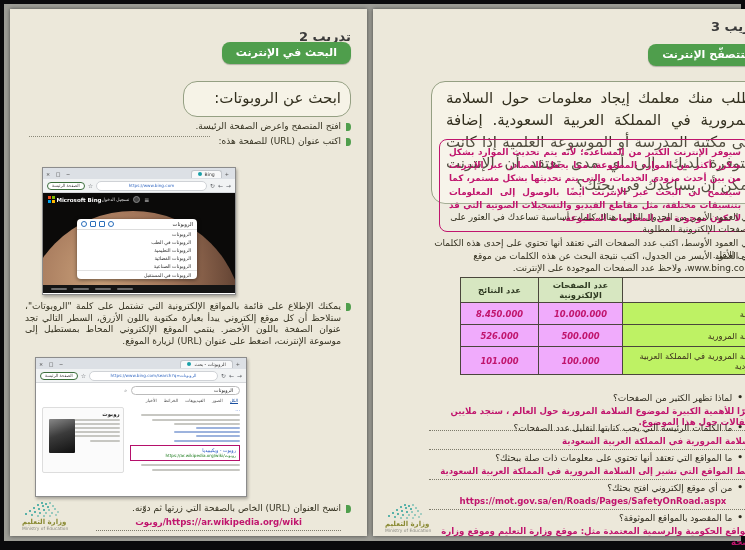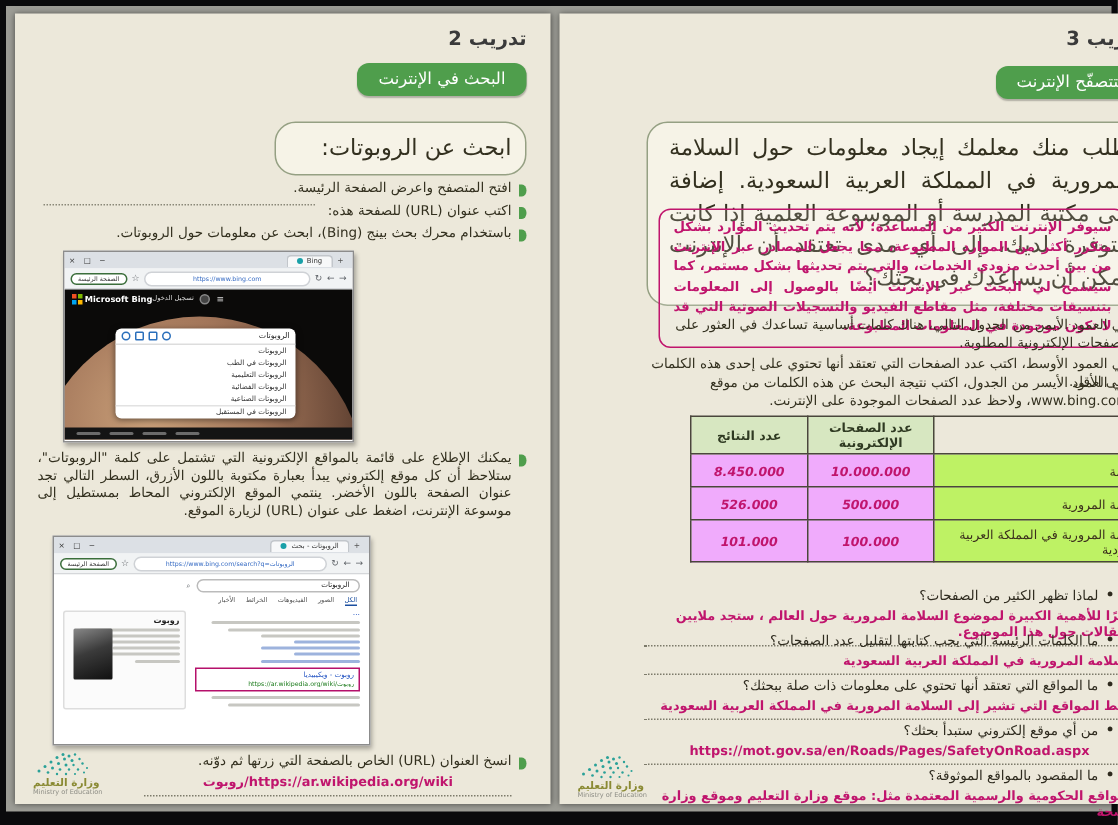--- a/index.html
+++ b/index.html
@@ -5,21 +5,21 @@
   html,body{margin:0;padding:0;width:745px;height:550px;overflow:hidden;background:#050505;
     font-family:"DejaVu Sans",sans-serif;}
   .board{position:absolute;inset:0;background:#9d9d96;border:4px solid #0a0a0c;
     border-bottom-width:9px;box-sizing:border-box;}
   .page{position:absolute;top:5px;bottom:5px;width:357px;background:#ece8da;
     box-shadow:0 0 4px rgba(0,0,0,.55);direction:rtl;}
   .page.left{left:6px;}
   .page.right{left:369px;width:404px;}
   .abs{position:absolute;}
   .ex-title{font-size:13px;font-weight:bold;color:#3a3a3a;}
-  .badge{background:#4f9e4c;color:#fff;font-weight:normal;font-size:11px;text-align:left;
+  .badge{background:#4f9e4c;color:#fff;font-weight:bold;font-size:11px;text-align:left;
     padding:4px 14px 5px;border-radius:8px;box-shadow:0 1px 1px rgba(0,0,0,.25);display:inline-block;}
   .task-box{background:#f6f3e7;border:1.6px solid #95a083;border-radius:14px;
     font-size:15px;color:#33301f;padding:6px 9px;line-height:1.45;box-sizing:border-box;}
   .blt{display:flex;gap:5px;align-items:flex-start;font-size:9px;color:#33301f;line-height:1.3;}
   .gb{flex:0 0 auto;width:5px;height:8px;background:#4f9e4c;border-radius:0 60% 60% 0/0 50% 50% 0;margin-top:2px;}
   .dots-fill{flex:1;border-bottom:1.5px dotted #8a8878;margin:0 4px 2px 4px;min-width:30px;}
   .pink-box{border:1.8px solid #c0156d;border-radius:8px;color:#c0156d;font-weight:bold;
     font-size:8.8px;line-height:1.5;padding:6px 9px;text-align:justify;box-sizing:border-box;background:rgba(255,255,255,.15);}
   .ans{font-size:8.6px;font-weight:bold;color:#c0156d;border-bottom:1.6px dotted #7c7a6a;
     padding-bottom:2px;line-height:1.3;}
@@ -94,38 +94,34 @@
   .moe .en{font-size:4.4px;color:#8d8d85;line-height:1.3;}
   .pagenum{position:absolute;right:3px;bottom:28px;font-size:8px;color:#c6c2b4;}
   .url-ltr{direction:ltr;unicode-bidi:isolate;}
 </style>
 </head>
 <body>
 
 <div class="board">
 
   <div class="page left">
-    <div class="abs ex-title" style="top:10px;right:16px;">تدريب 2</div>
+    <div class="abs ex-title" style="top:20px;right:16px;">تدريب 2</div>
     <div class="abs" style="top:32px;right:16px;">
       <span class="badge">البحث في الإنترنت</span>
     </div>
     <div class="abs task-box" style="top:72px;right:16px;width:168px;">ابحث عن الروبوتات:</div>
 
     <div class="abs blt" style="top:112px;right:16px;width:326px;">
       <span class="gb"></span>
       <span>افتح المتصفح واعرض الصفحة الرئيسة.</span>
     </div>
     <div class="abs blt" style="top:127px;right:16px;width:326px;">
       <span class="gb"></span>
       <span>اكتب عنوان (URL) للصفحة هذه:</span>
       <span class="dots-fill"></span>
-    </div>
-    <div class="abs blt" style="top:142px;right:16px;width:326px;">
-      <span class="gb"></span>
-      <span>باستخدام محرك بحث بينج (Bing)، ابحث عن معلومات حول الروبوتات.</span>
     </div>
 
     <div class="shot" style="top:158px;left:32px;width:192px;height:126px;">
       <div class="sh-titlebar">
         <span class="win-ctl">× □ −</span>
         <span class="sh-tab">
             <span class="fav"></span>
             <span>Bing</span>
           </span>
         <span class="plus">+</span>
@@ -355,21 +351,21 @@
     <div class="abs ans" style="top:427px;right:20px;width:328px;">السلامة المرورية في المملكة العربية السعودية</div>
 
     <div class="abs qrow" style="top:444px;right:34px;width:310px;">
       <span class="dot">•</span>
       <span>ما المواقع التي تعتقد أنها تحتوي على معلومات ذات صلة ببحثك؟</span>
     </div>
     <div class="abs ans" style="top:457px;right:20px;width:328px;">فقط المواقع التي تشير إلى السلامة المرورية في المملكة العربية السعودية</div>
 
     <div class="abs qrow" style="top:474px;right:34px;width:310px;">
       <span class="dot">•</span>
-      <span>من أي موقع إلكتروني ستبدأ بحثك؟</span>
+      <span>من أي موقع إلكتروني افتح بحثك؟</span>
     </div>
     <div class="abs ans url-ltr" style="top:487px;right:20px;width:328px;text-align:center;">https://mot.gov.sa/en/Roads/Pages/SafetyOnRoad.aspx</div>
 
     <div class="abs qrow" style="top:504px;right:34px;width:310px;">
       <span class="dot">•</span>
       <span>ما المقصود بالمواقع الموثوقة؟</span>
     </div>
     <div class="abs ans" style="top:517px;right:20px;width:328px;">المواقع الحكومية والرسمية المعتمدة مثل: موقع وزارة التعليم وموقع وزارة الصحة</div>
 
     <div class="pagenum">12</div>

